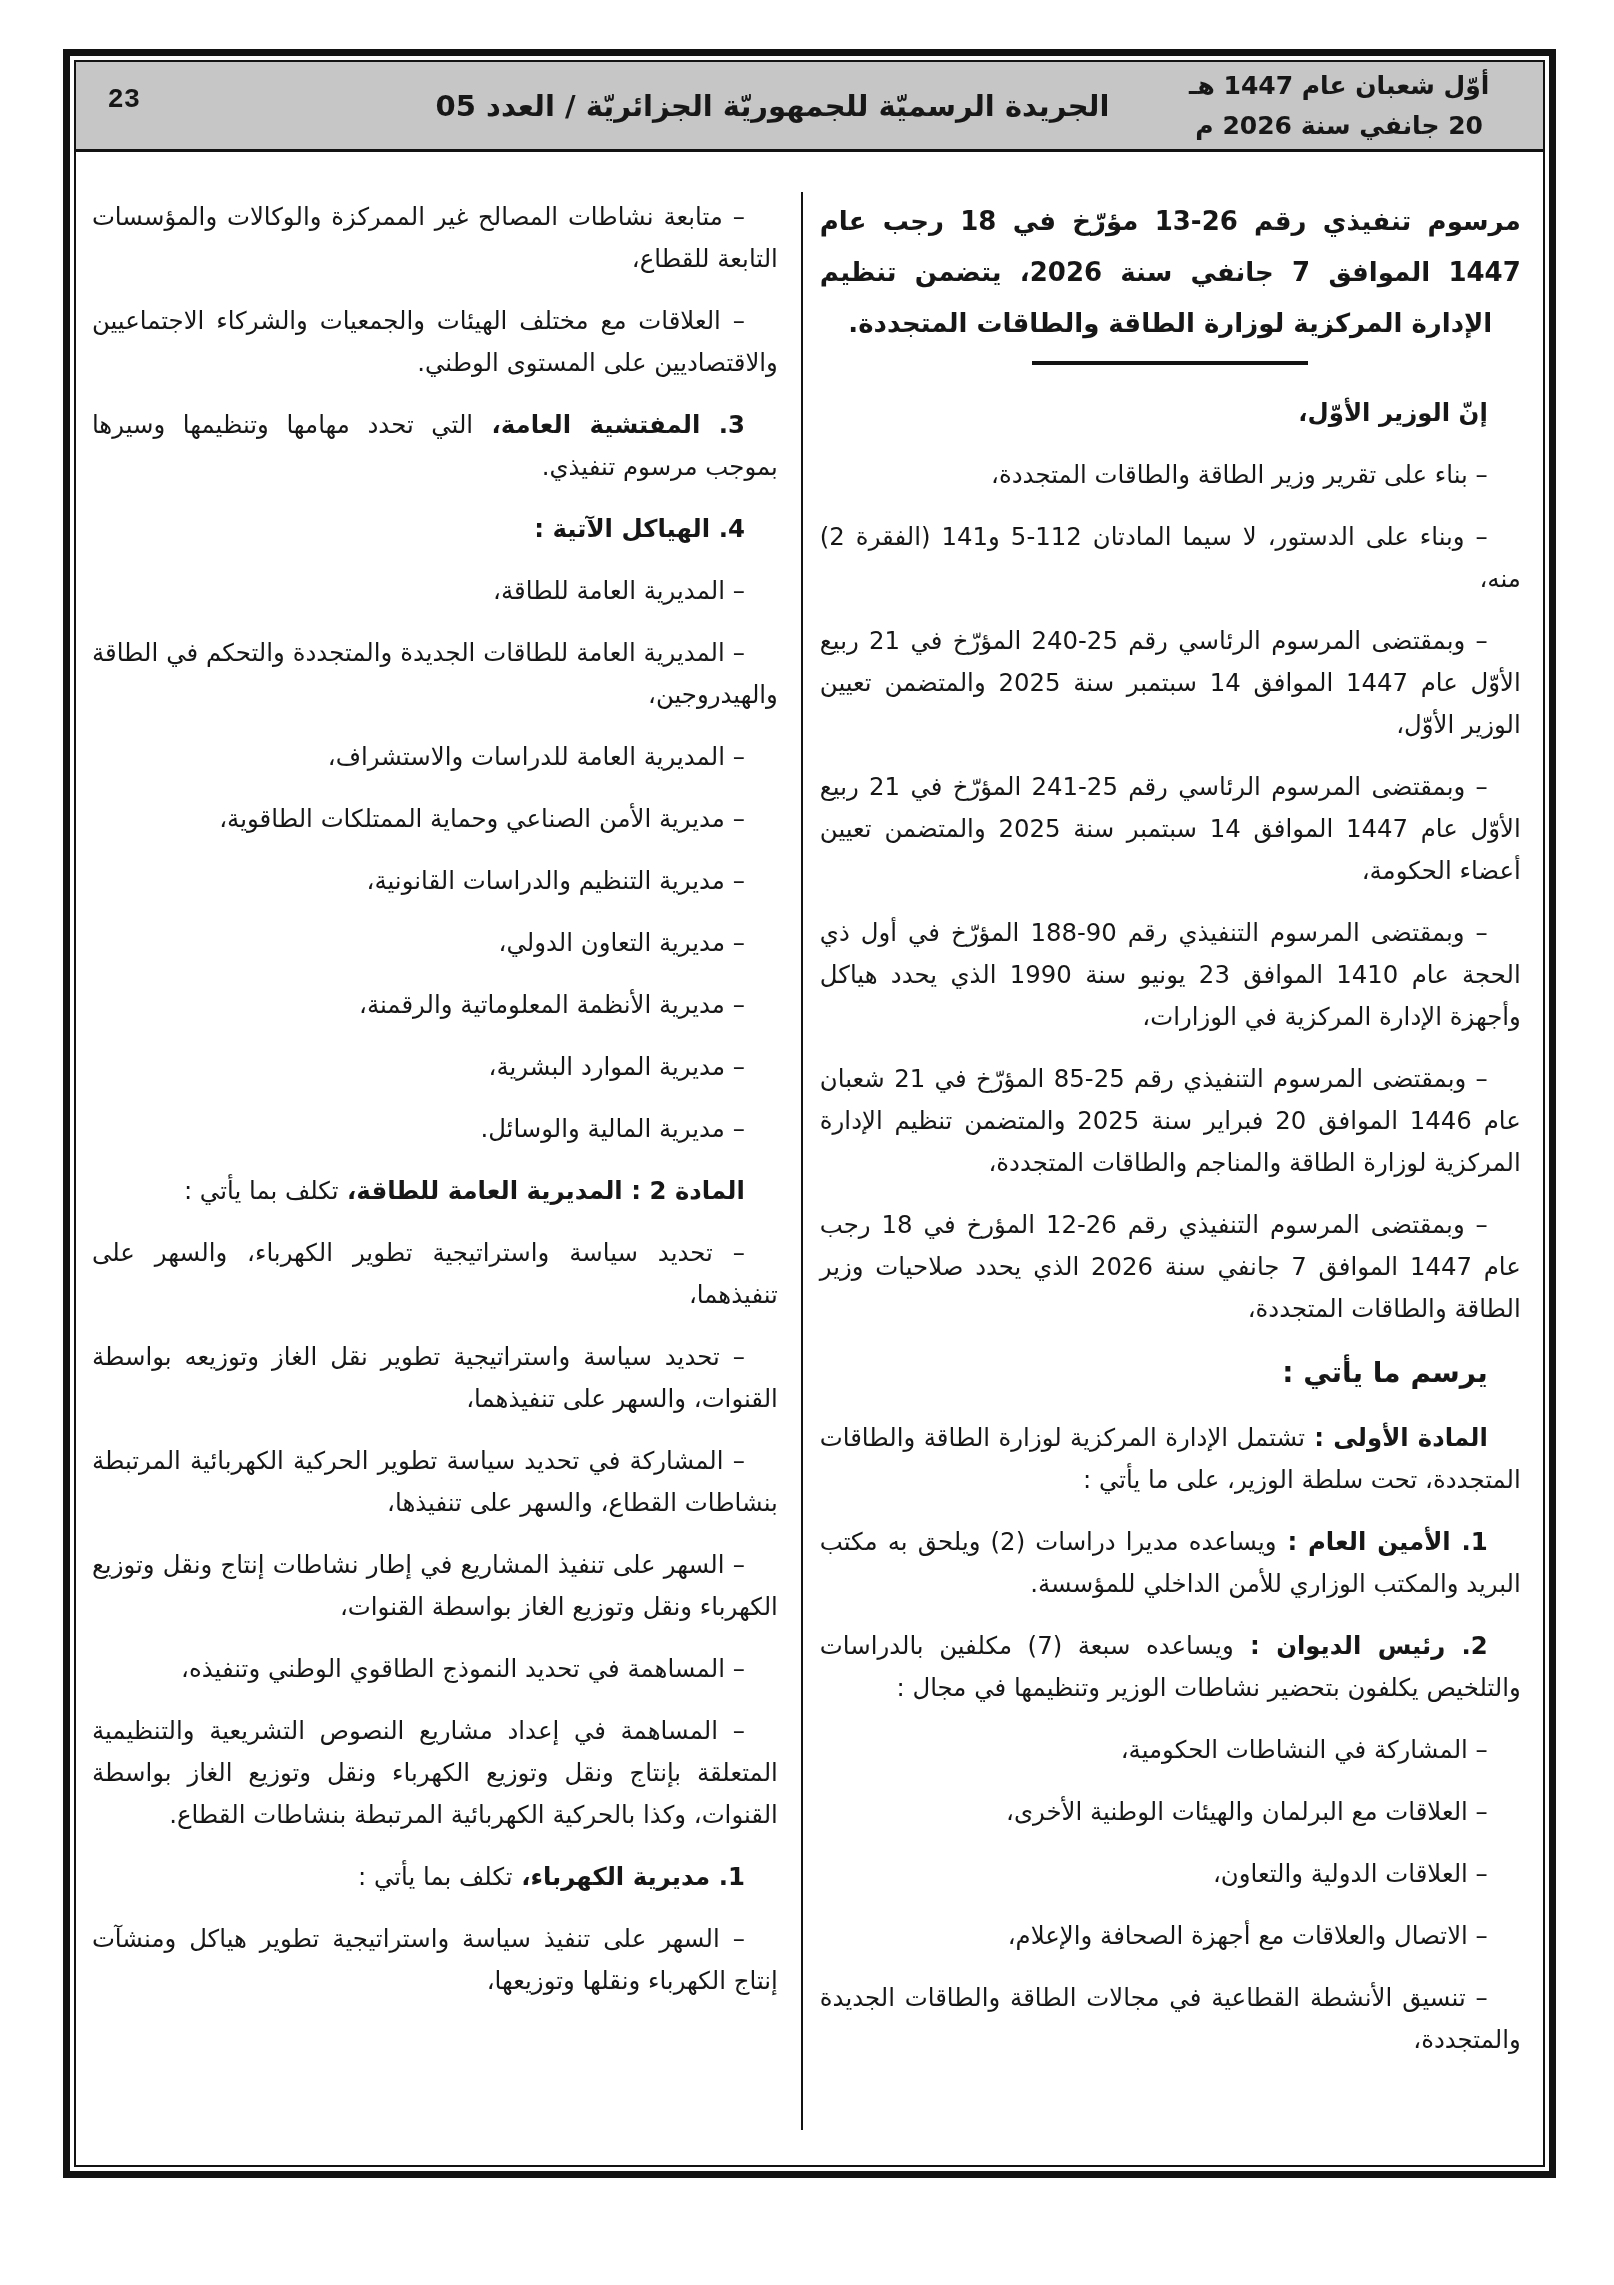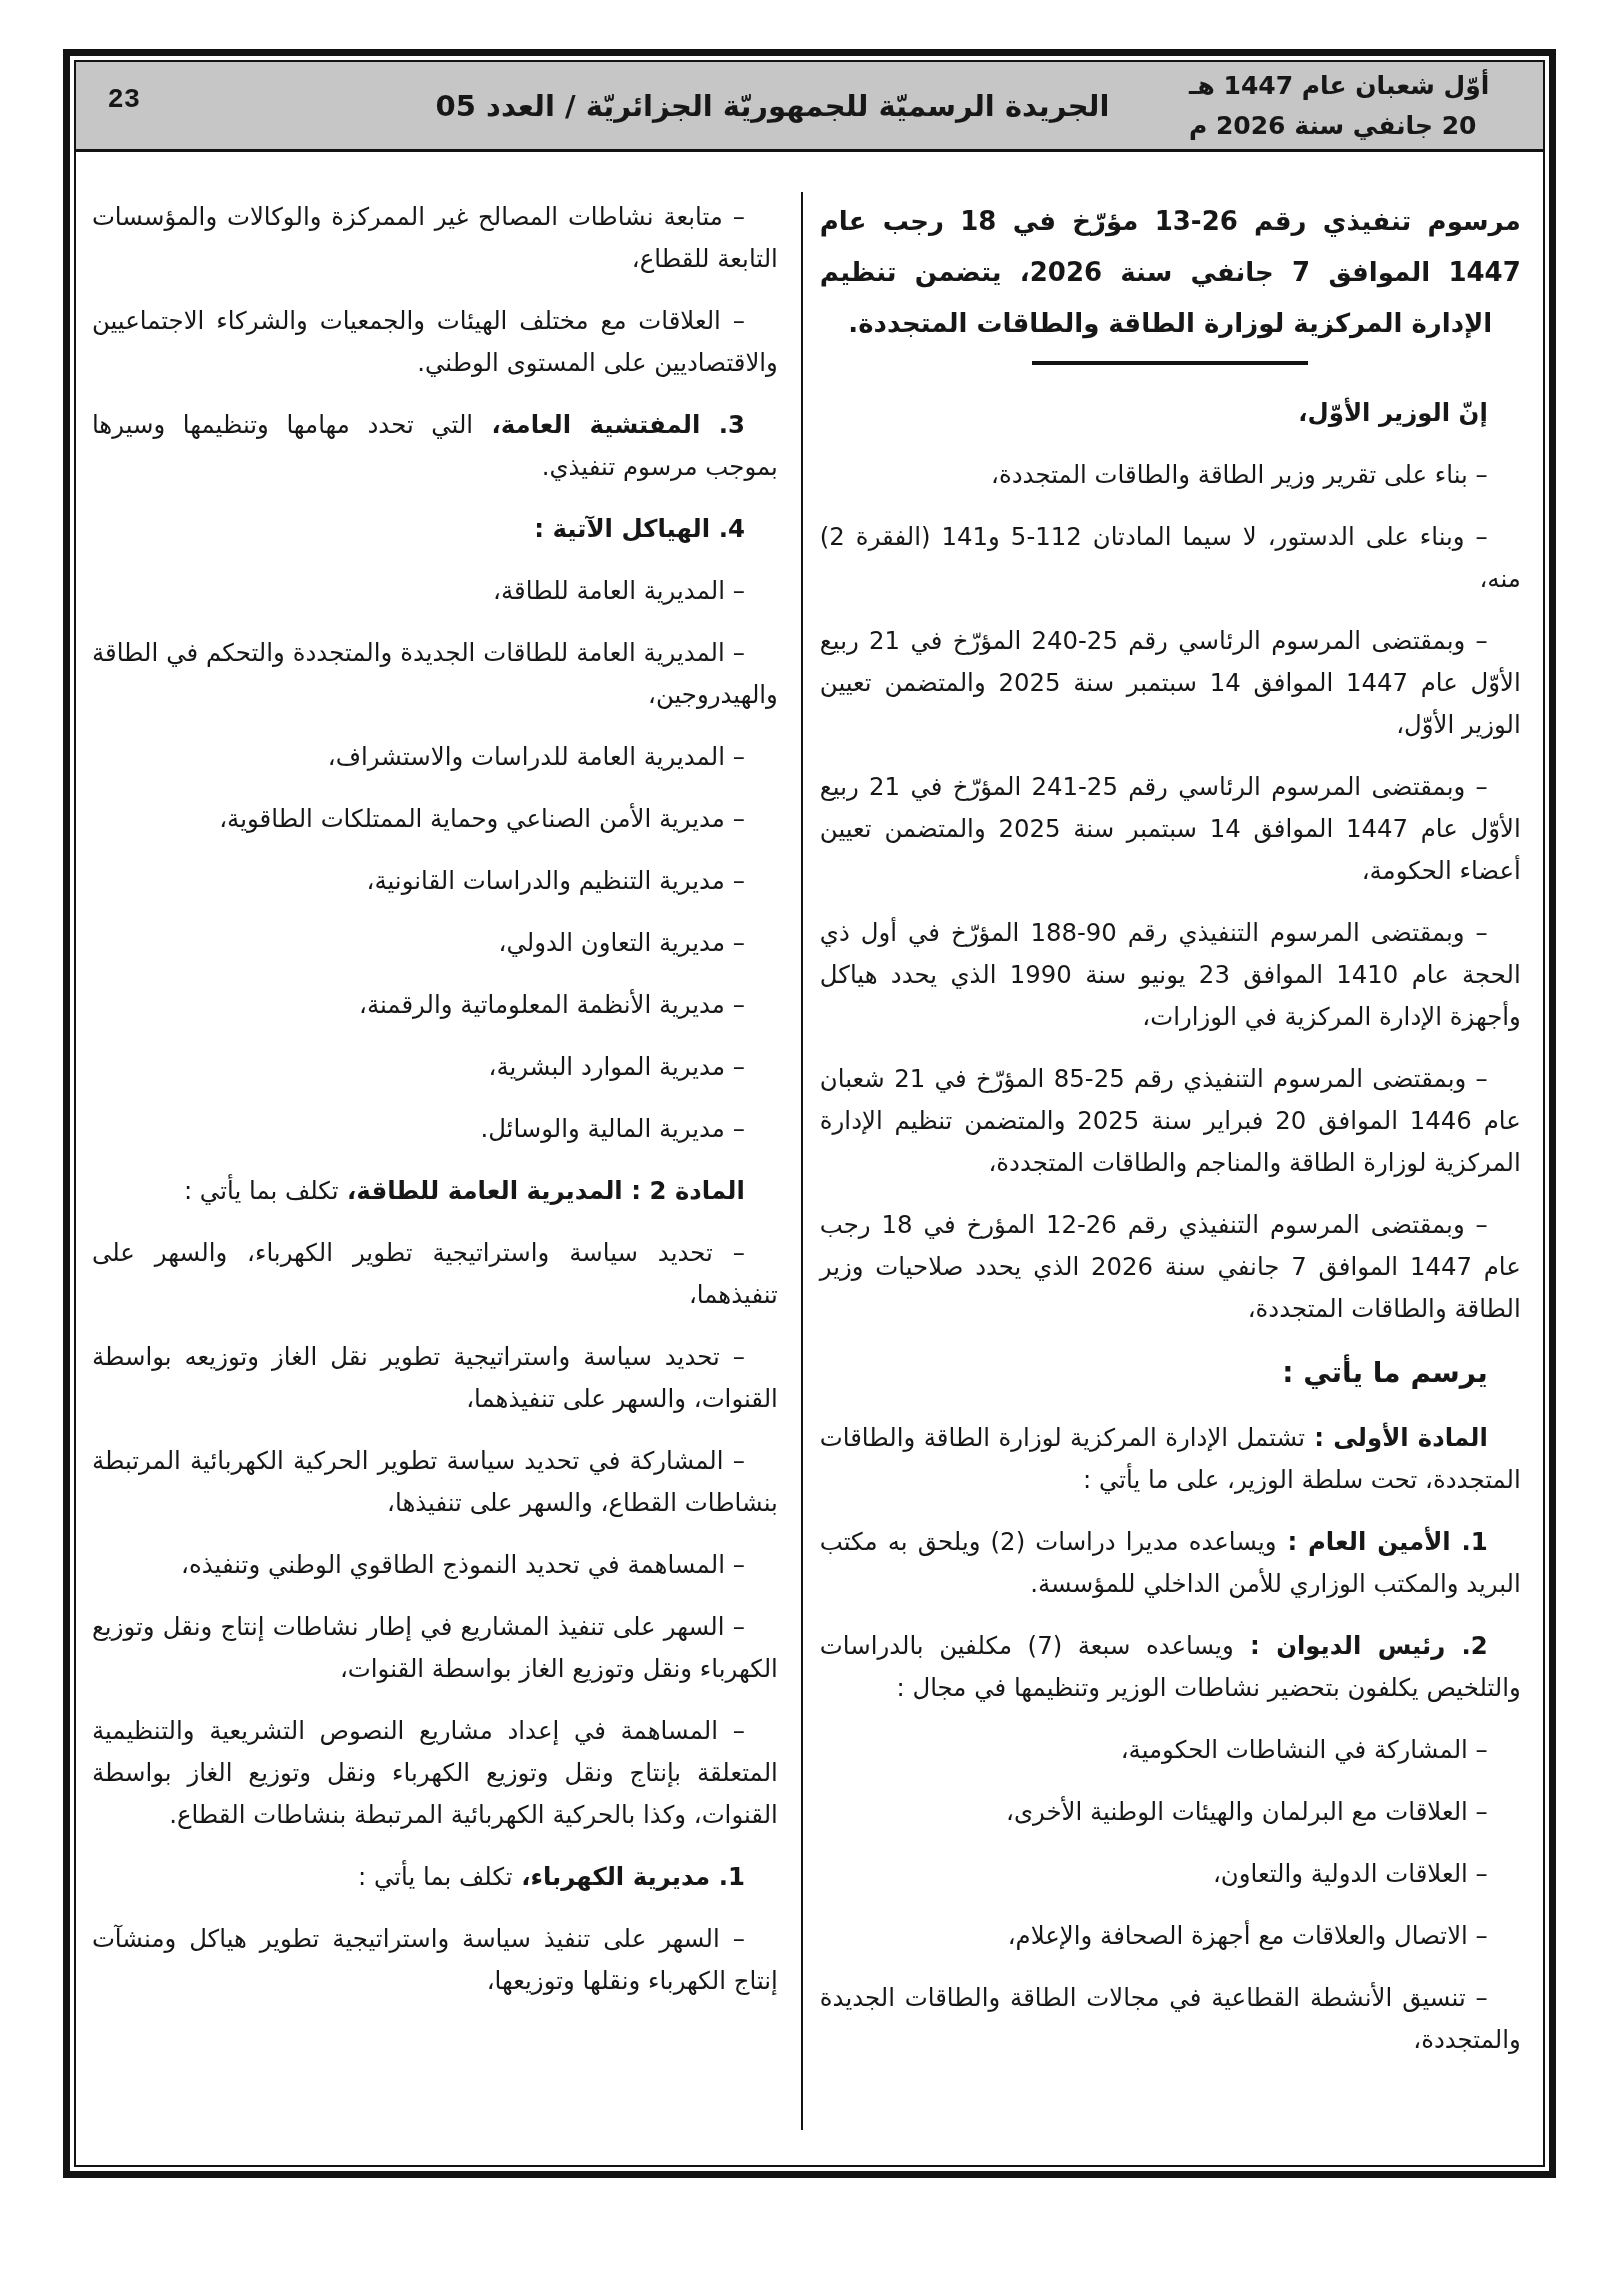--- a/index.html
+++ b/index.html
@@ -22,21 +22,21 @@
   }
   .page-number{
     position:absolute;left:32px;top:23.5px;
     font-size:27px;font-weight:bold;direction:ltr;font-family:Liberation Mono, monospace;
   }
   .header-title{
     position:absolute;left:163px;right:434px;top:27px;text-align:right;
     font-size:29px;font-weight:bold;white-space:nowrap;
   }
   .header-dates{
-    position:absolute;right:54px;top:4.5px;text-align:left;
+    position:absolute;right:54px;top:4.5px;text-align:center;
     font-size:25px;font-weight:bold;line-height:40px;
   }
   .body{
     position:absolute;top:94px;bottom:3.6px;left:0;right:0;overflow:hidden;
   }
   .divider{
     position:absolute;right:740px;top:36px;height:1938px;width:2.7px;
     background:#131313;
   }
   .col{
@@ -106,22 +106,22 @@
           <div class="para"><span>– مديرية الأمن الصناعي وحماية الممتلكات الطاقوية،</span></div>
           <div class="para"><span>– مديرية التنظيم والدراسات القانونية،</span></div>
           <div class="para"><span>– مديرية التعاون الدولي،</span></div>
           <div class="para"><span>– مديرية الأنظمة المعلوماتية والرقمنة،</span></div>
           <div class="para"><span>– مديرية الموارد البشرية،</span></div>
           <div class="para"><span>– مديرية المالية والوسائل.</span></div>
           <div class="para"><span class="b">المادة 2 : المديرية العامة للطاقة، </span><span>تكلف بما يأتي :</span></div>
           <div class="para"><span>– تحديد سياسة واستراتيجية تطوير الكهرباء، والسهر على تنفيذهما،</span></div>
           <div class="para"><span>– تحديد سياسة واستراتيجية تطوير نقل الغاز وتوزيعه بواسطة القنوات، والسهر على تنفيذهما،</span></div>
           <div class="para"><span>– المشاركة في تحديد سياسة تطوير الحركية الكهربائية المرتبطة بنشاطات القطاع، والسهر على تنفيذها،</span></div>
+          <div class="para"><span>– السهر على تنفيذ المشاريع في إطار نشاطات إنتاج ونقل وتوزيع الكهرباء ونقل وتوزيع الغاز بواسطة القنوات،</span></div>
           <div class="para"><span>– المساهمة في تحديد النموذج الطاقوي الوطني وتنفيذه،</span></div>
-          <div class="para"><span>– السهر على تنفيذ المشاريع في إطار نشاطات إنتاج ونقل وتوزيع الكهرباء ونقل وتوزيع الغاز بواسطة القنوات،</span></div>
           <div class="para"><span>– المساهمة في إعداد مشاريع النصوص التشريعية والتنظيمية المتعلقة بإنتاج ونقل وتوزيع الكهرباء ونقل وتوزيع الغاز بواسطة القنوات، وكذا بالحركية الكهربائية المرتبطة بنشاطات القطاع.</span></div>
           <div class="para"><span class="b">1. مديرية الكهرباء، </span><span>تكلف بما يأتي :</span></div>
           <div class="para"><span>– السهر على تنفيذ سياسة واستراتيجية تطوير هياكل ومنشآت إنتاج الكهرباء ونقلها وتوزيعها،</span></div>
         </div>
     </div>
 
   </div>
 </div>
 
 

